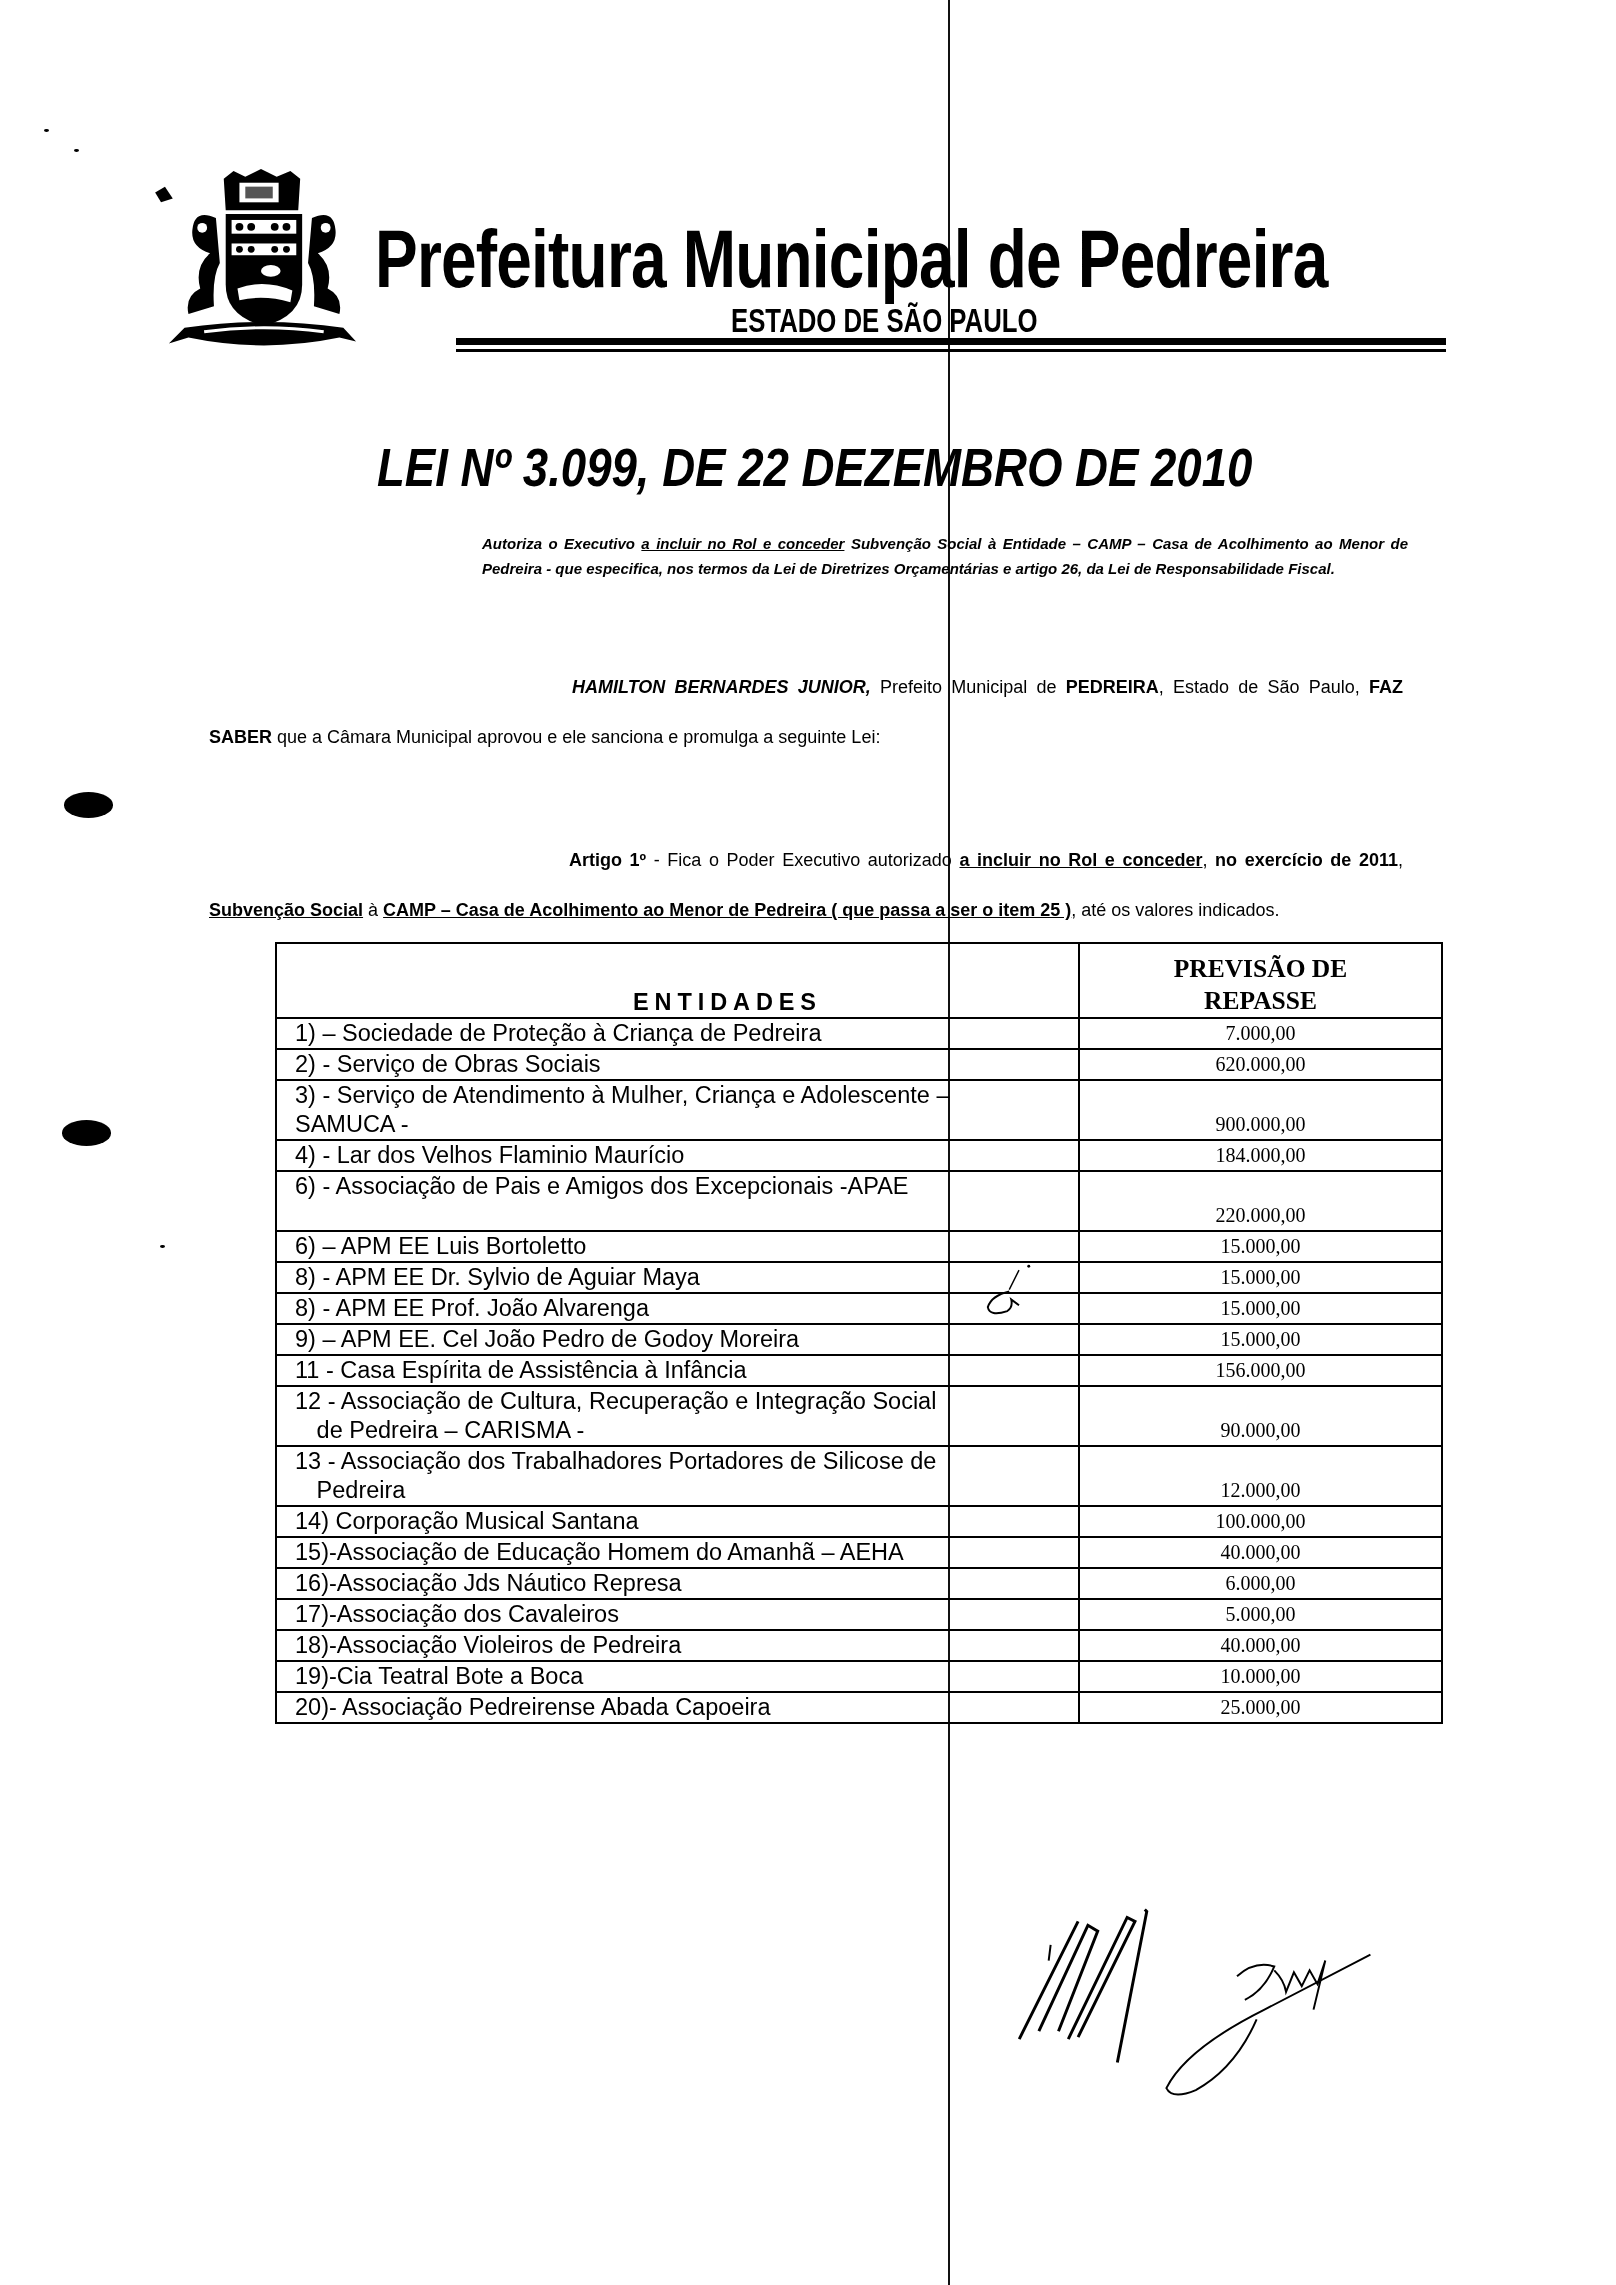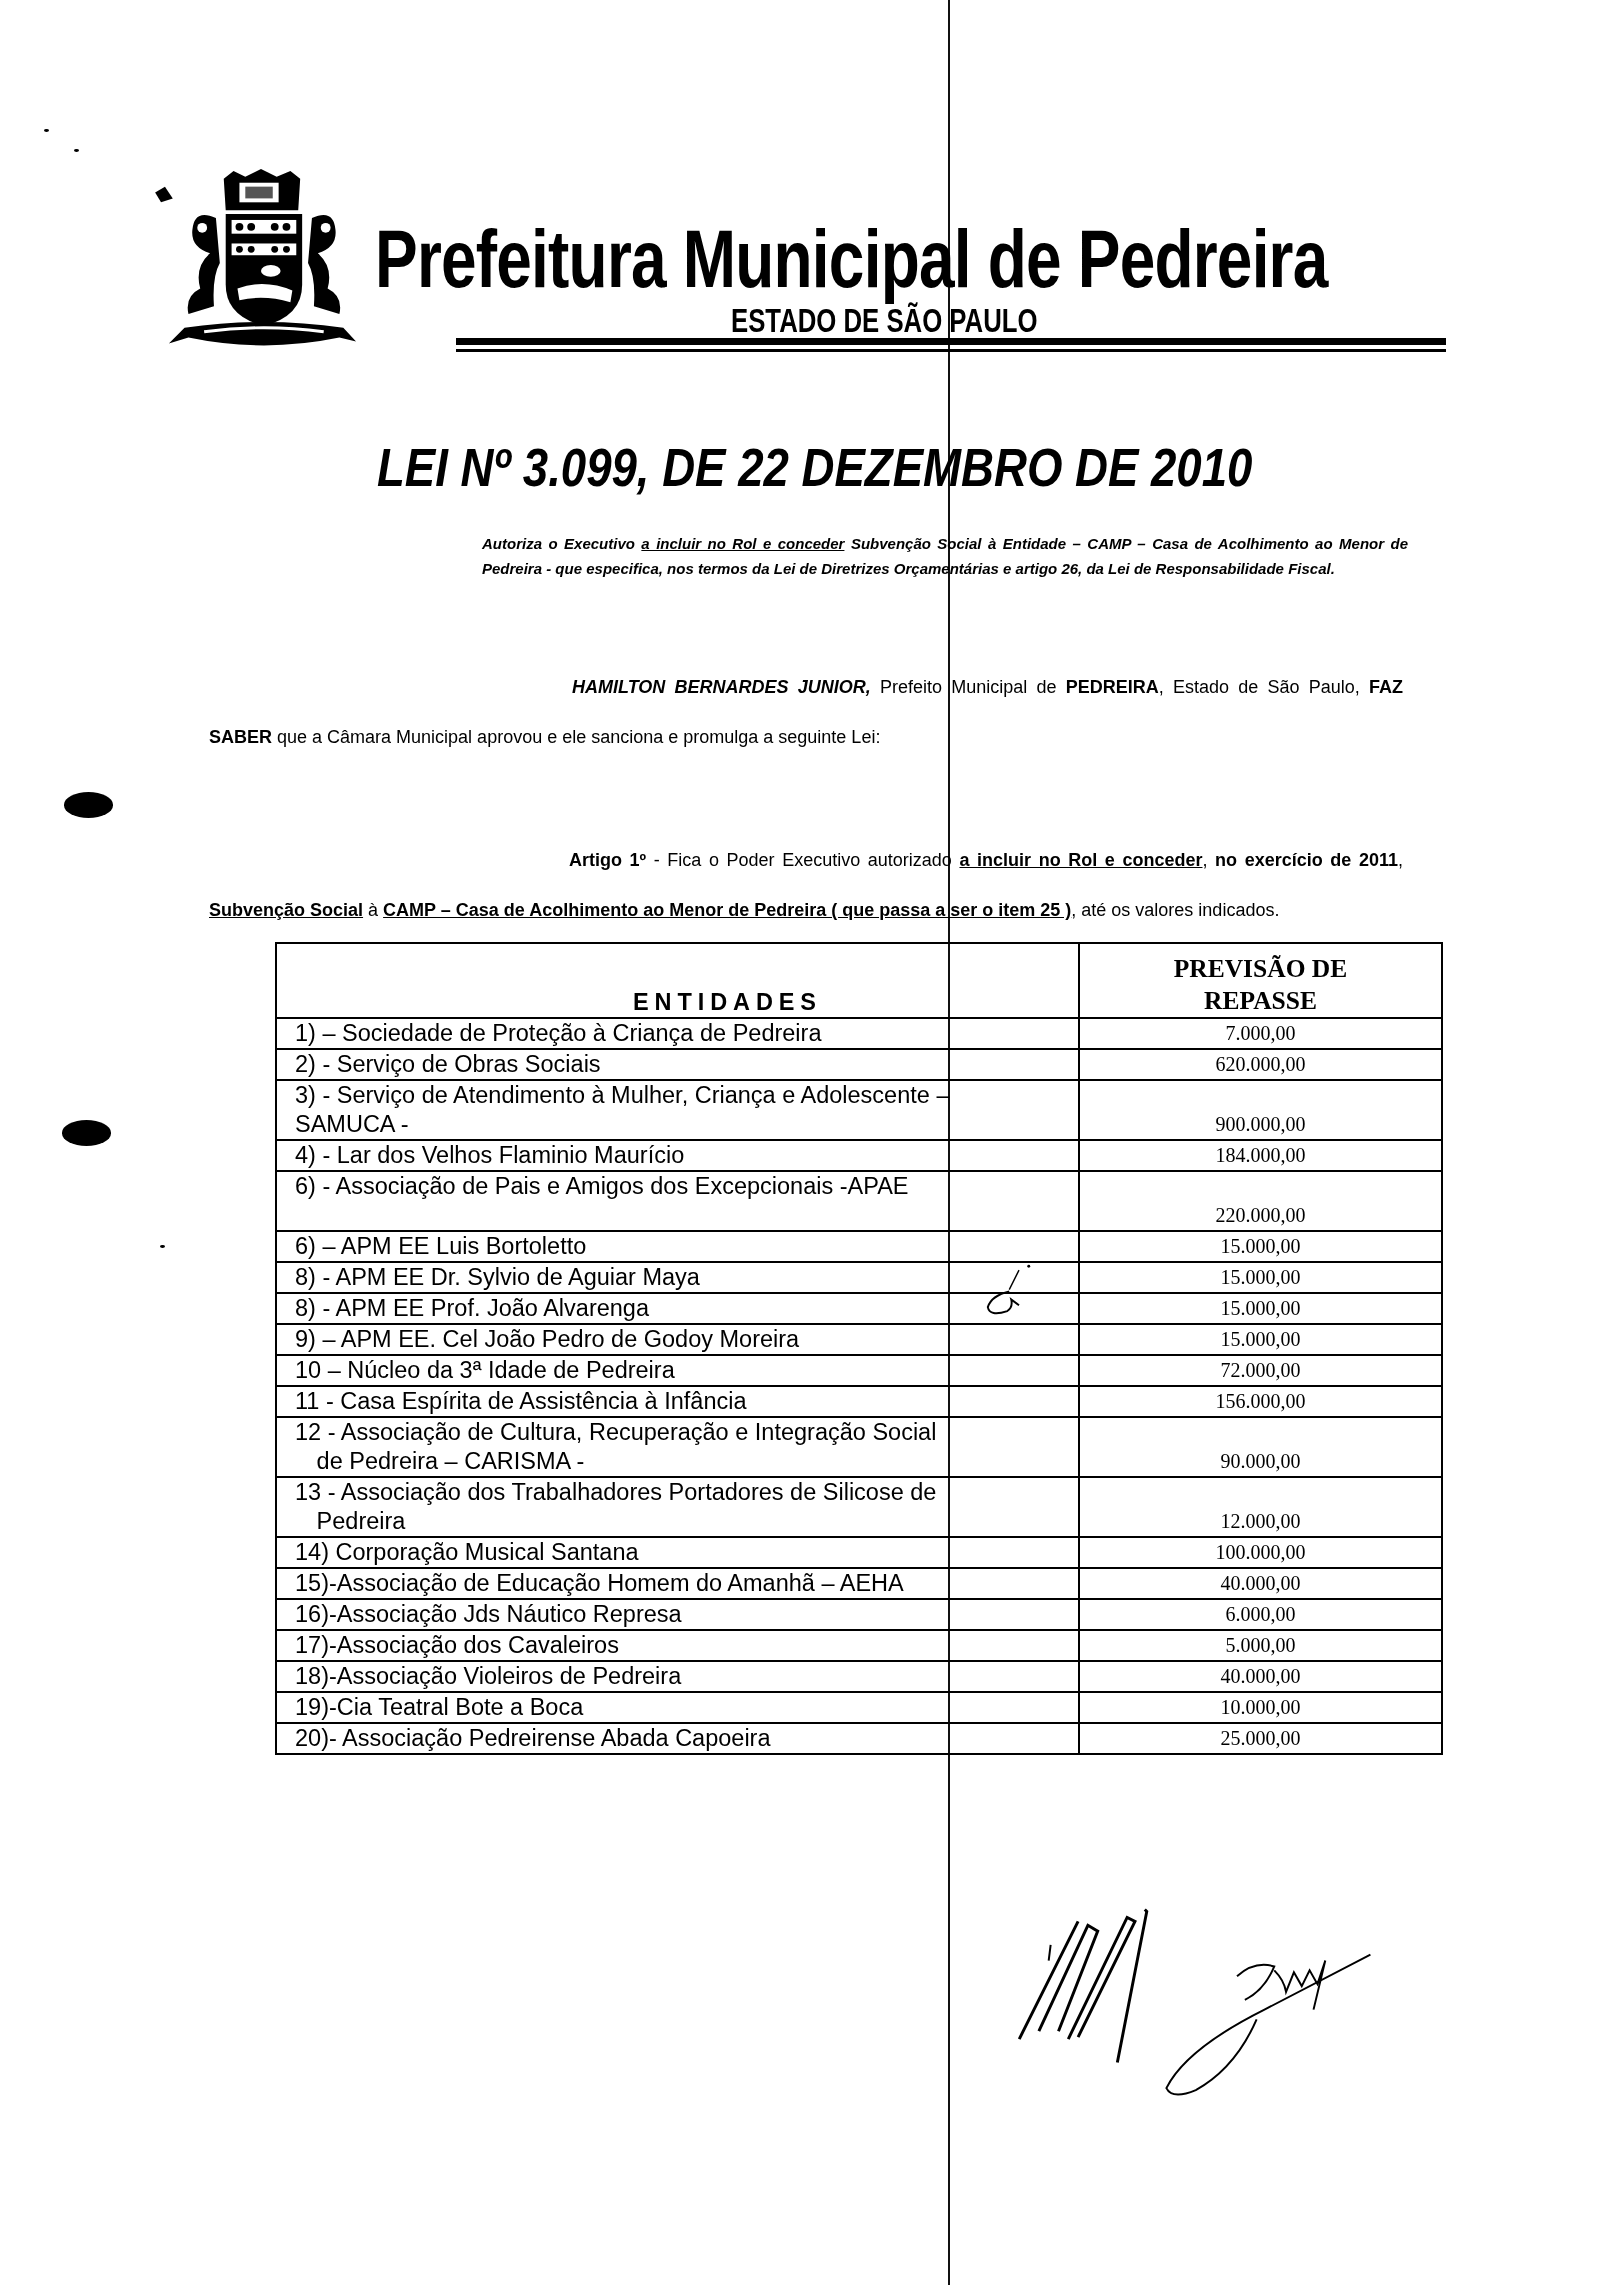--- a/index.html
+++ b/index.html
@@ -163,26 +163,20 @@
         <td class="val">15.000,00</td>
       </tr>
       <tr>
         <td>
           <div>9) – APM EE. Cel João Pedro de Godoy Moreira</div>
         </td>
         <td class="val">15.000,00</td>
       </tr>
       <tr>
         <td>
-          <div>10 – Núcleo da 3ª Idade de Pedreira</div>
-        </td>
-        <td class="val">72.000,00</td>
-      </tr>
-      <tr>
-        <td>
           <div>11 -  Casa Espírita de Assistência à Infância</div>
         </td>
         <td class="val">156.000,00</td>
       </tr>
       <tr>
         <td>
           <div>12 -  Associação de Cultura, Recuperação e Integração Social</div>
           <div class="cont">de Pedreira – CARISMA -</div>
         </td>
         <td class="val">90.000,00</td>

